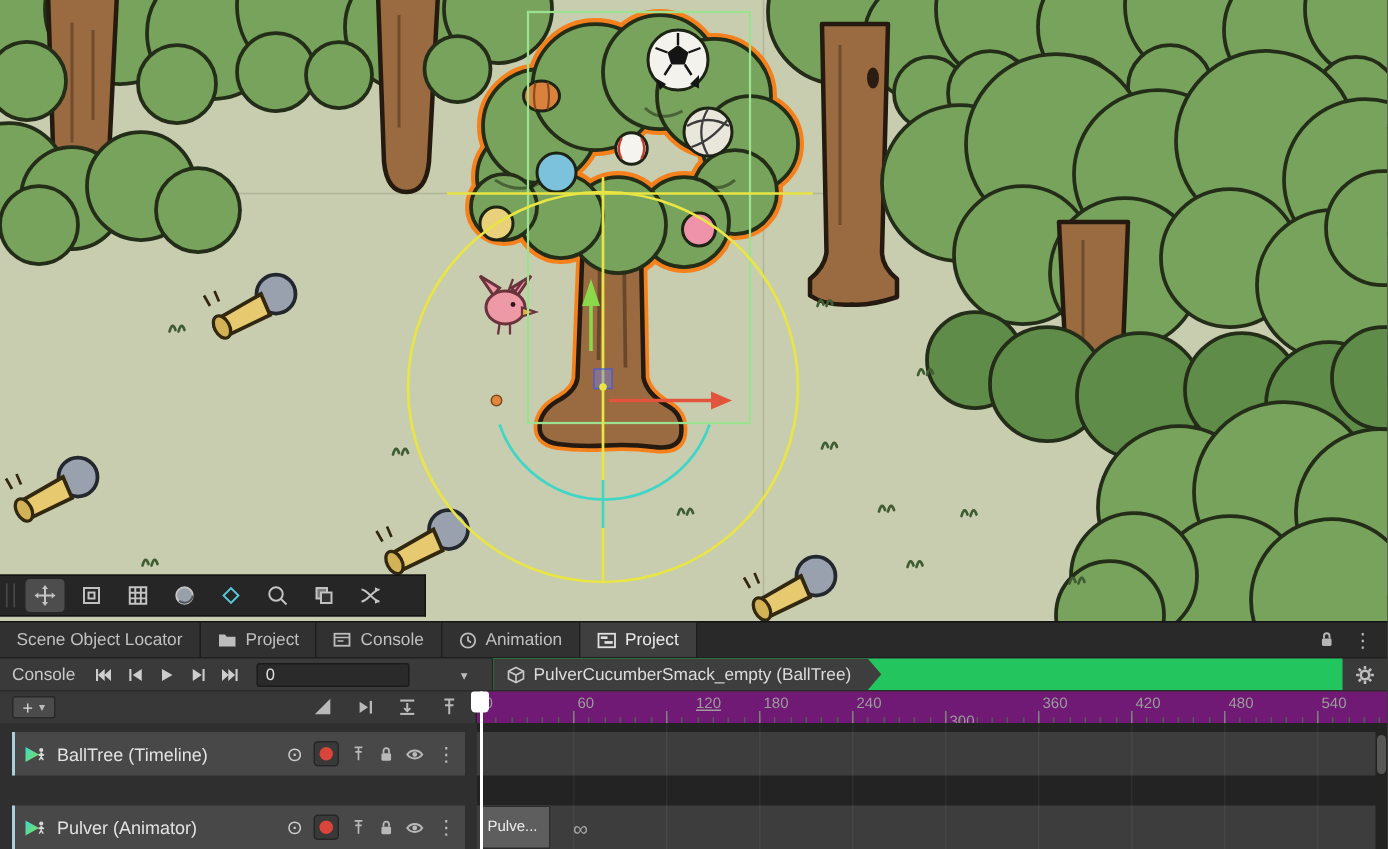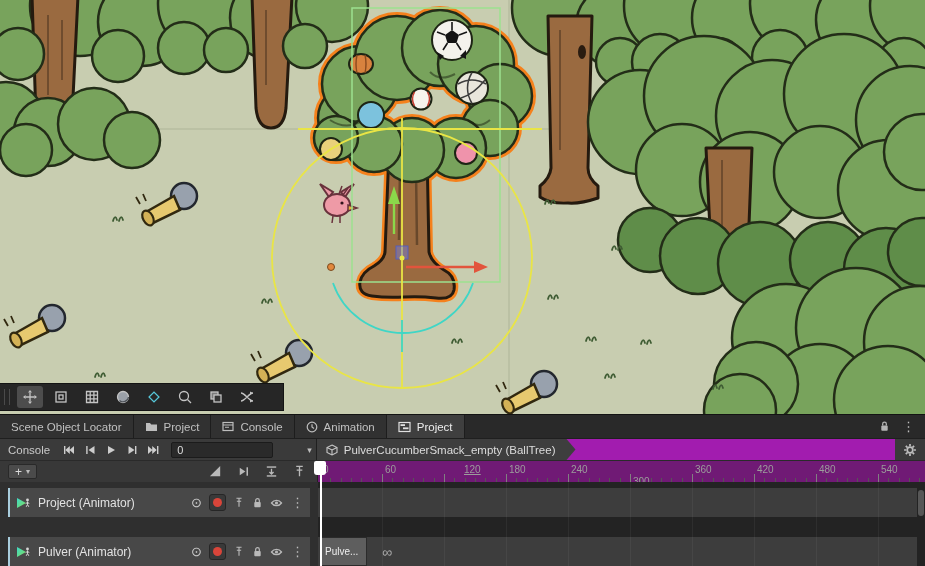--- a/index.html
+++ b/index.html
@@ -41,22 +41,22 @@
   
   .tl-toolbar{position:absolute;left:0;top:438px;width:925px;height:22px;background:#3a3a3a;
     border-top:1px solid #1f1f1f;display:flex;align-items:center;}
   .preview-btn{color:#c9c9c9;font-size:11.5px;padding:0 9px 0 8px;}
   .transport{display:flex;gap:1px;}
   .tbtn{width:20px;height:18px;display:flex;align-items:center;justify-content:center;border-radius:2px;}
   .tbtn svg{fill:#cdcdcd;}
   .frame-field{width:102px;height:16px;background:#2a2a2a;border:1px solid #1b1b1b;border-radius:2px;
     color:#dedede;font-size:11px;padding:0 5px;margin-left:8px;display:flex;align-items:center;}
   .dd-btn{margin-left:34px;color:#bdbdbd;font-size:9px;}
-  .breadcrumb-bar{flex:1;height:100%;background:#a21caf;display:flex;align-items:flex-end;
-    border-left:1px solid #202020;margin-left:4px;position:relative;overflow:hidden;}
+  .breadcrumb-bar{flex:1;height:100%;background:#22c55e;display:flex;align-items:flex-end;
+    border-left:1px solid #202020;margin-left:16px;position:relative;overflow:hidden;}
   .crumb{display:flex;align-items:center;gap:6px;background:#3e3e3e;height:100%;
     padding:0 20px 0 9px;color:#dcdcdc;font-size:11.5px;white-space:nowrap;
     clip-path:polygon(0 0,calc(100% - 9px) 0,100% 50%,calc(100% - 9px) 100%,0 100%);}
   .gear-btn{padding:0 8px;display:flex;align-items:center;}
 
   
   .tl-header{position:absolute;left:0;top:460px;width:925px;height:22px;display:flex;background:#383838;border-top:1px solid #2a2a2a;}
   .hdr-left{width:318px;flex:none;display:flex;align-items:center;padding:0 10px 0 8px;gap:8px;border-right:1px solid #222;}
   .add-btn{display:flex;align-items:center;gap:4px;background:#4b4b4b;border:1px solid #292929;border-radius:2px;
     height:15px;padding:0 6px;color:#dcdcdc;font-size:12px;line-height:1;}
@@ -565,21 +565,21 @@
           <defs>
               <linearGradient id="tg1" x1="0" y1="0" x2="1" y2="1">
             <stop offset="0" stop-color="#3fd8c8"></stop>
                 <stop offset="1" stop-color="#7ede5a"></stop>
           </linearGradient>
             </defs>
           <path d="M2 3v10l9-5z" fill="url(#tg1)"></path>
           <circle cx="12.5" cy="5" r="1.4" fill="#d8d8d8"></circle>
           <path d="M12.5 6.5v3M12.5 7.5l-1.8 1M12.5 7.5l1.8 1M12.5 9.5l-1.3 2.3M12.5 9.5l1.3 2.3" stroke="#d8d8d8" stroke-width="1" fill="none"></path>
         </svg>
-        <span class="row-name">Project (Animator)</span>
+        <span class="row-name">BallTree (Timeline)</span>
         <span class="row-target">⊙</span>
         <div class="rec">
             <div class="rec-dot"></div>
           </div>
         <span class="mini">
           <svg width="12" height="13" viewBox="0 0 14 14">
             <path d="M4 2h6M7 2v6M4.5 5.5h5M7 8v4"></path>
           </svg>
         </span>
         <span class="mini">

